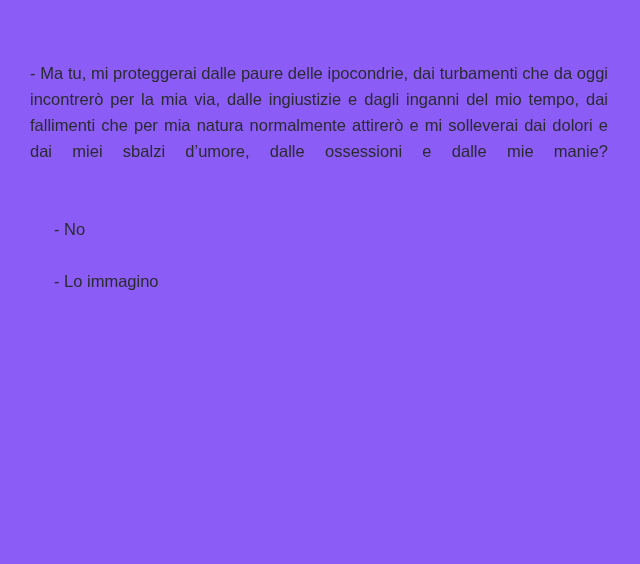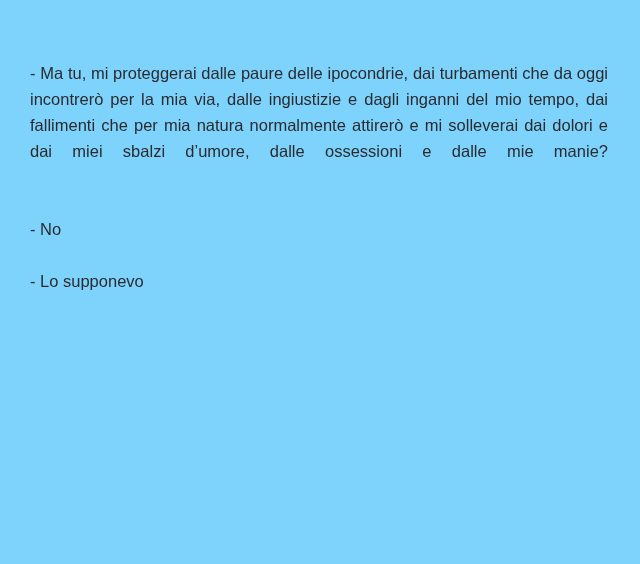--- a/index.html
+++ b/index.html
@@ -9,53 +9,54 @@
   body {
     width: 640px;
     height: 564px;
     background: #f0efec;
     font-family: "Liberation Sans", sans-serif;
   }
   .page {
     position: relative;
     width: 640px;
     height: 564px;
-    background: #7dd3fc;
+    background: #8b5cf6;
     box-sizing: border-box;
     overflow: hidden;
   }
   .text-block {
     position: absolute;
     left: 30px;
     top: 60px;
     width: 578px;
     color: #2b2b2f;
     font-size: 16.5px;
     line-height: 26px;
   }
   .para {
     margin: 0 0 26px 0;
     text-align: justify;
     text-justify: inter-word;
   }
   .para.plain {
     text-align: left;
+    margin-left: 24px;
   }
   
   .para::after {
     content: "";
     display: inline-block;
     width: 100%;
   }
   .para.plain::after {
     content: none;
   }
 </style>
 </head>
 <body>
 
 <div class="page">
   <div class="text-block">
     <p class="para">- Ma tu, mi proteggerai dalle paure delle ipocondrie, dai turbamenti che da oggi incontrerò per la mia via, dalle ingiustizie e dagli inganni del mio tempo, dai fallimenti che per mia natura normalmente attirerò e mi solleverai dai dolori e dai miei sbalzi d’umore, dalle ossessioni e dalle mie manie?</p>
     <p class="para plain">- No</p>
-    <p class="para plain">- Lo supponevo</p>
+    <p class="para plain">- Lo immagino</p>
   </div>
 </div>
 
 </body></html>

